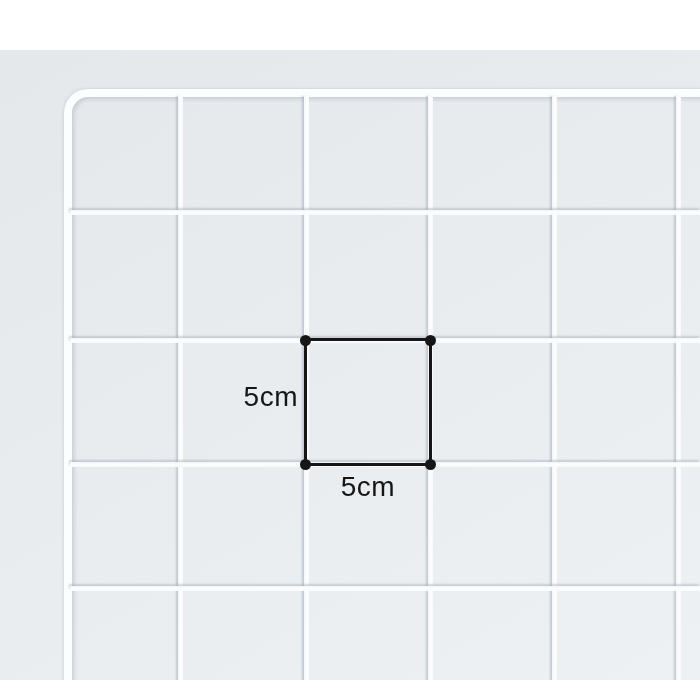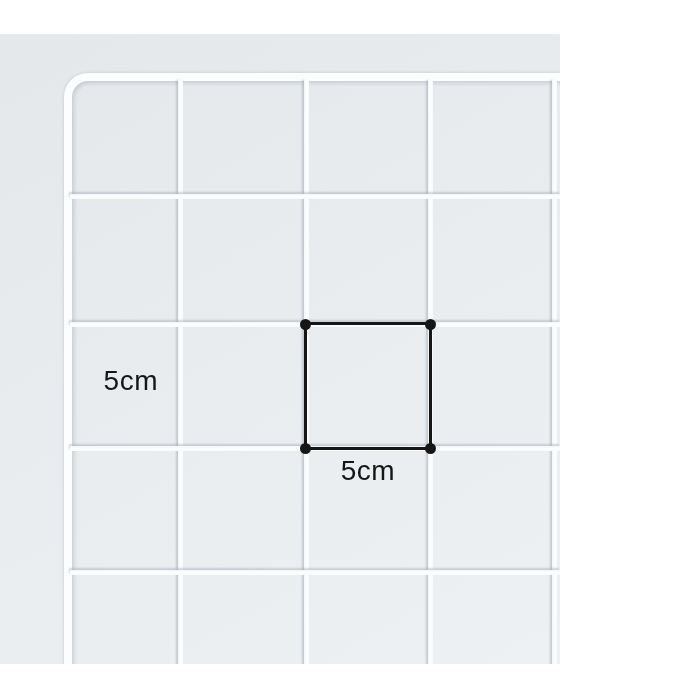--- a/index.html
+++ b/index.html
@@ -12,22 +12,22 @@
     position: relative;
     width: 700px;
     height: 700px;
     background: #ffffff;
     overflow: hidden;
   }
   
   .photo {
     position: absolute;
     left: 0;
-    top: 34px;
-    width: 560px;
+    top: 50px;
+    width: 700px;
     height: 630px;
     background: linear-gradient(150deg, #e5e8eb 0%, #e9ecef 45%, #eef1f3 100%);
     overflow: hidden;
   }
   
   .frame {
     position: absolute;
     left: 64px;
     top: 39px;
     width: 700px;

